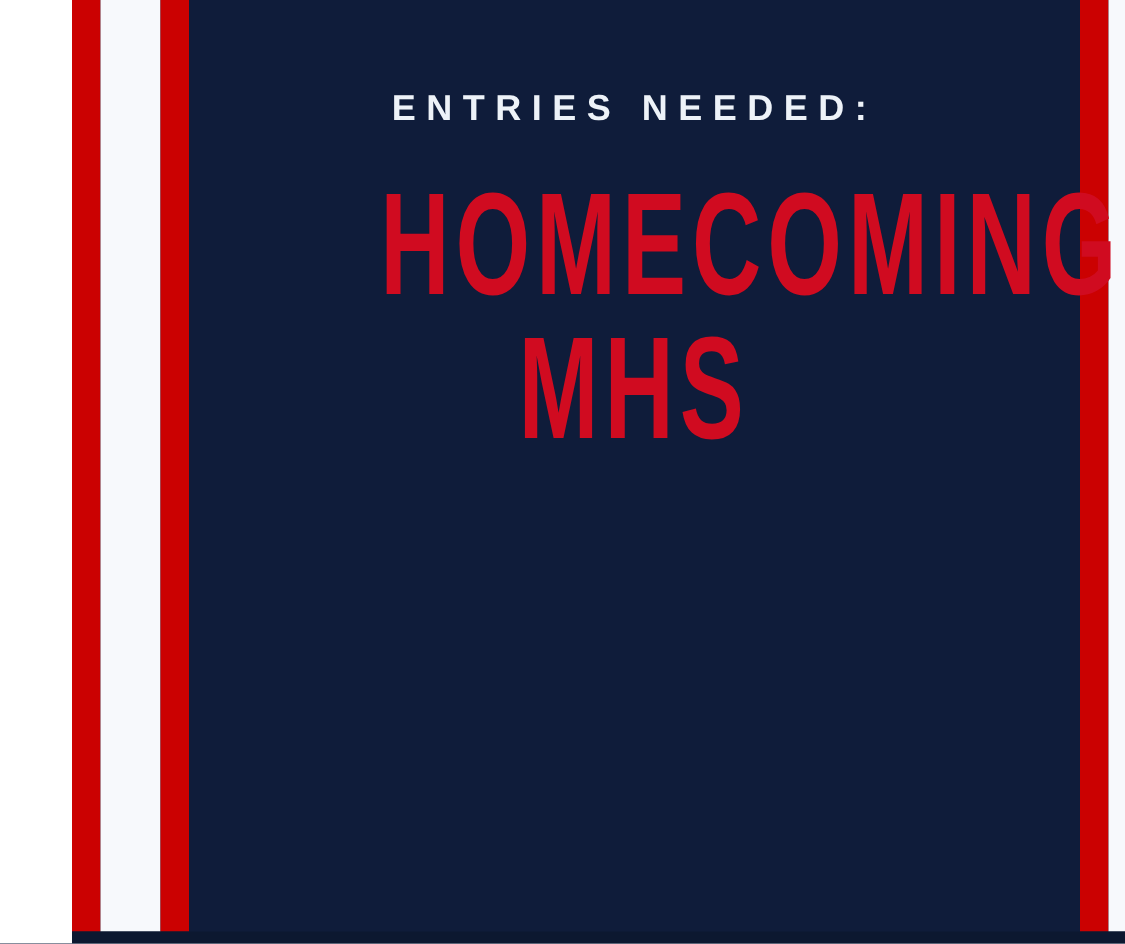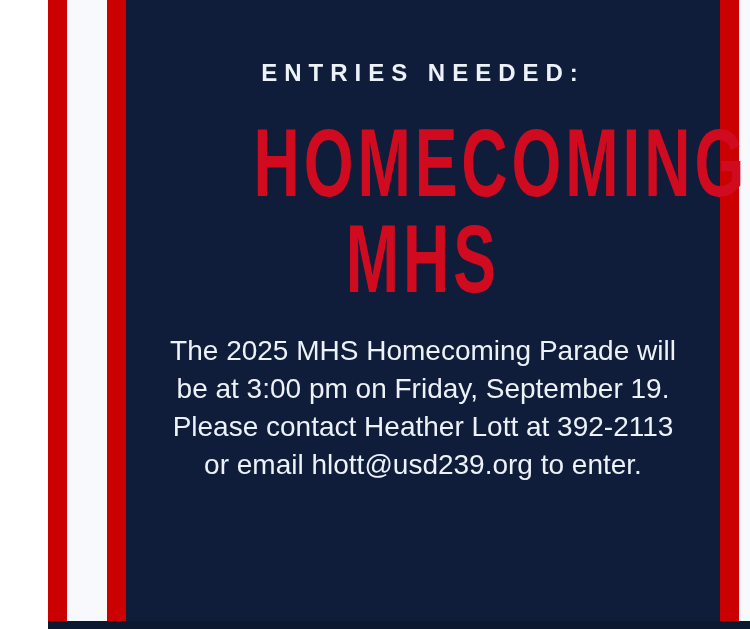--- a/index.html
+++ b/index.html
@@ -105,24 +105,18 @@
 
   <div class="content">
 
     <div class="kicker">ENTRIES NEEDED:</div>
 
     <h1 class="title">
       <span class="title-line"><span class="condense">HOMECOMING</span></span>
       <span class="title-line"><span class="condense">MHS</span></span>
     </h1>
 
-    <p class="body-text">
-      <span class="body-line">The 2025 MHS Homecoming Parade will</span>
-      <span class="body-line">be at 3:00 pm on Friday, September 19.</span>
-      <span class="body-line">Please contact Heather Lott at 392-2113</span>
-      <span class="body-line">or email hlott@usd239.org to enter.</span>
-    </p>
 
   </div>
 
   <div class="bottom-band"></div>
 
 </div>
 
 </body></html>

